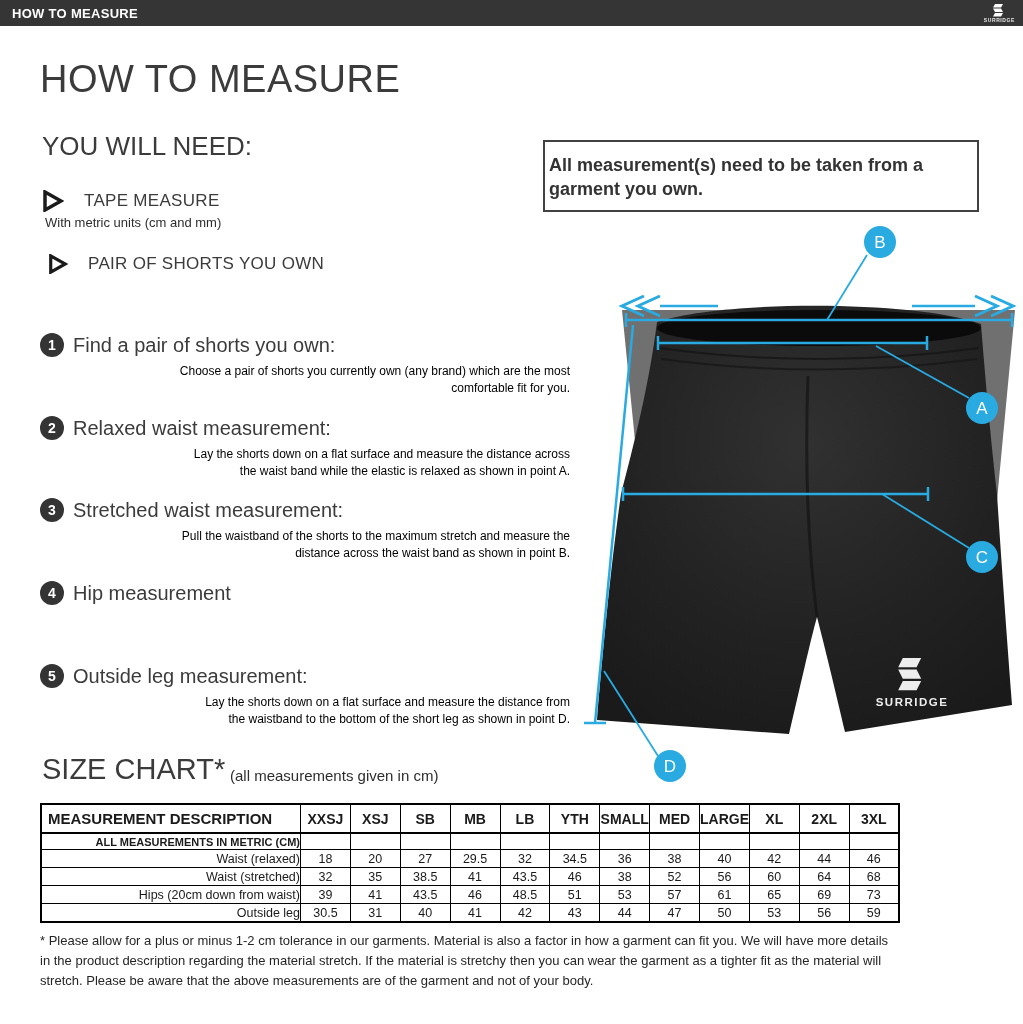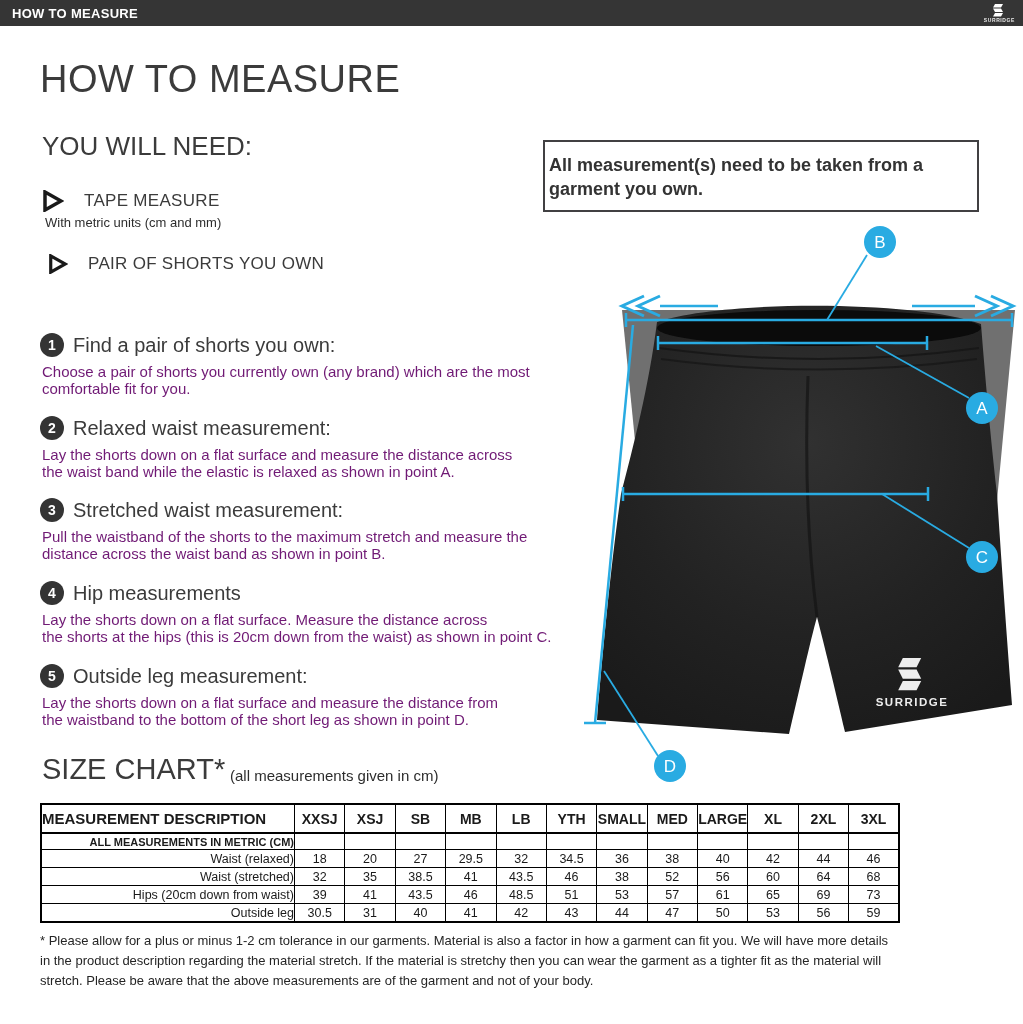--- a/index.html
+++ b/index.html
@@ -25,39 +25,39 @@
   .need-row{display:flex;align-items:center;gap:20px;}
   .need-title{font-size:17px;color:#3b3b3b;letter-spacing:.3px;}
   .need-sub{font-size:13px;color:#2d2d2d;margin:3px 0 0 3px;}
 
   
   .step{position:absolute;left:40px;width:530px;}
   .step-head{display:flex;align-items:center;gap:9px;}
   .num{width:24px;height:24px;border-radius:50%;background:#343434;color:#fff;
        font-size:14px;font-weight:bold;display:flex;align-items:center;justify-content:center;flex:0 0 24px;}
   .step-title{font-size:20px;color:#3b3b3b;}
-  .step-body{font-size:15px;line-height:17px;margin:6px 0 0 2px;white-space:pre-line;color:#701a75;}
+  .step-body{font-size:12px;line-height:17px;margin:6px 0 0 2px;white-space:pre-line;color:#000000;text-align:right;}
 
   
   .note-box{position:absolute;left:543px;top:140px;width:436px;height:72px;border:2px solid #414042;
             box-sizing:border-box;padding:11px 4px;font-size:18px;font-weight:bold;color:#333;
             line-height:24px;white-space:pre-line;}
 
   
   .diagram{position:absolute;left:560px;top:226px;width:463px;height:575px;}
 
   
   .h3{position:absolute;left:42px;top:753px;font-size:29px;color:#3b3b3b;}
   .h3-sub{position:absolute;left:230px;top:767px;font-size:15px;color:#2d2d2d;}
   table.sizechart{position:absolute;left:40px;top:803px;width:860px;border-collapse:collapse;
                   table-layout:fixed;border:2px solid #000;}
   .sizechart th,.sizechart td{border:1px solid #000;text-align:center;vertical-align:middle;
                   padding:0;color:#1a1a1a;}
   .sizechart thead th{font-size:14px;font-weight:bold;height:27px;border-bottom:2px solid #000;}
-  .sizechart thead th.desc{width:252px;text-align:left;font-size:15px;}
+  .sizechart thead th.desc{width:252px;text-align:left;padding-left:6px;font-size:15px;}
   .sizechart td.desc{text-align:right;padding-left:15px;font-size:12.5px;}
   .sizechart td.metric{font-size:11px;font-weight:bold;}
   .sizechart tbody td{font-size:12.5px;height:17px;}
   .sizechart tbody tr.metric-row td{height:15px;}
 
   
   .footnote{position:absolute;left:40px;top:931px;width:850px;font-size:13px;line-height:20px;color:#252525;}
 </style>
 </head>
 <body>
@@ -121,24 +121,22 @@
     <div class="step-head">
         <span class="num">3</span>
       <span class="step-title">Stretched waist measurement:</span>
       </div>
     <div class="step-body">Pull the waistband of the shorts to the maximum stretch and measure the
 distance across the waist band as shown in point B.</div>
   </div>
   <div class="step" style="top:581px">
     <div class="step-head">
         <span class="num">4</span>
-      <span class="step-title">Hip measurements</span>
-      </div>
-    <div class="step-body">Lay the shorts down on a flat surface. Measure the distance across
-the shorts at the hips (this is 20cm down from the waist)  as shown in point C.</div>
+      <span class="step-title">Hip measurement</span>
+      </div>
   </div>
   <div class="step" style="top:664px">
     <div class="step-head">
         <span class="num">5</span>
       <span class="step-title">Outside leg measurement:</span>
       </div>
     <div class="step-body">Lay the shorts down on a flat surface and measure the distance from
 the waistband to the bottom of the short leg as shown in point D.</div>
   </div>
 

